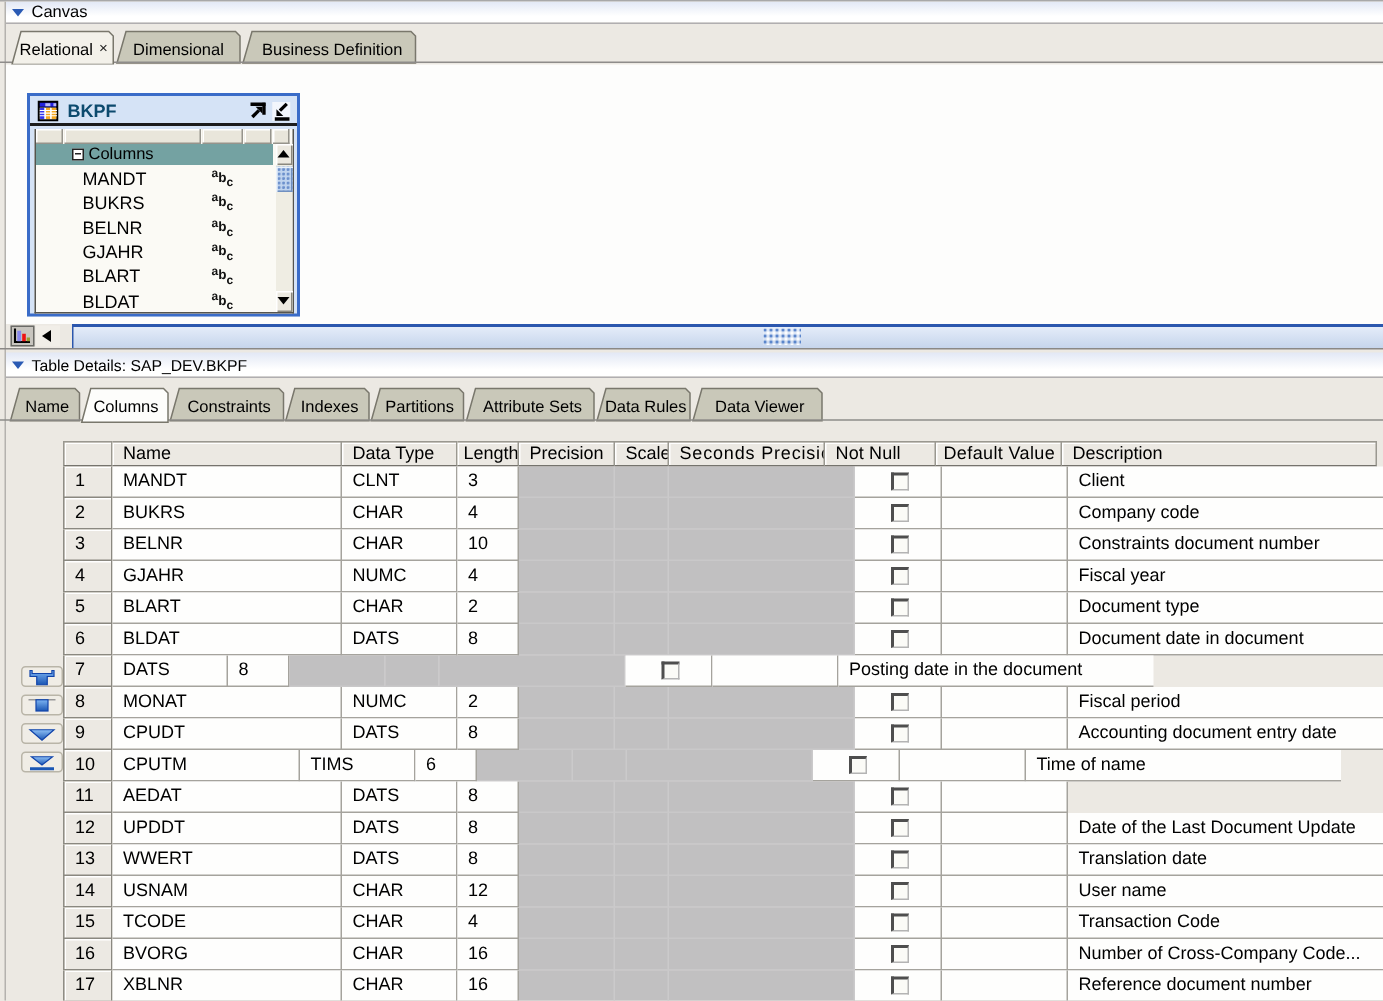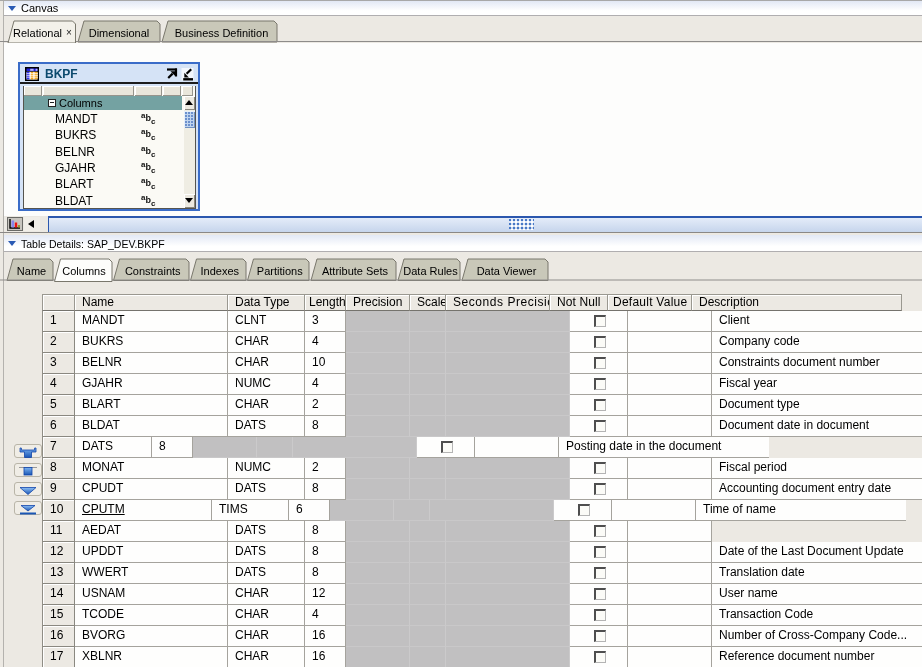--- a/index.html
+++ b/index.html
@@ -229,21 +229,21 @@
 
 <div class="grid">
     <div class="grow">
       <div class="gh" style="width:33px;"></div>
       <div class="gh" style="width:153px;">Name</div>
       <div class="gh" style="width:77px;">Data Type</div>
       <div class="gh" style="width:41px;padding-left:4px;">Length</div>
       <div class="gh" style="width:64px;">Precision</div>
       <div class="gh" style="width:36px;">Scale</div>
       <div class="gh" style="width:104px;letter-spacing:0.55px;text-align:right;">Seconds Precision</div>
-      <div class="gh" style="width:58px;letter-spacing:0.1px;">Not Null</div>
+      <div class="gh" style="width:74px;letter-spacing:0.1px;">Not Null</div>
       <div class="gh" style="width:84px;padding-left:5px;letter-spacing:0.25px;">Default Value</div>
       <div class="gh" style="width:210px;">Description</div>
     </div>
 <div class="grow">
       <div class="gc num" style="width:33px;">1</div>
       <div class="gc" style="width:153px;">MANDT</div>
       <div class="gc" style="width:77px;">CLNT</div>
       <div class="gc" style="width:41px;">3</div>
       <div class="gc gray" style="width:64px;"></div>
       <div class="gc gray" style="width:36px;"></div>
@@ -360,21 +360,21 @@
       <div class="gc gray" style="width:36px;"></div>
       <div class="gc gray" style="width:124px;"></div>
       <div class="gc" style="width:58px;padding-left:0;">
         <div class="cbx"></div>
       </div>
       <div class="gc" style="width:84px;"></div>
       <div class="gc" style="width:210px;border-right:none;">Accounting document entry date</div>
     </div>
 <div class="grow">
       <div class="gc num" style="width:33px;">10</div>
-      <div class="gc" style="width:137px;text-decoration:underline;">CPUTM</div>
+      <div class="gc" style="width:125px;">CPUTM</div>
       <div class="gc" style="width:77px;">TIMS</div>
       <div class="gc" style="width:41px;">6</div>
       <div class="gc gray" style="width:64px;"></div>
       <div class="gc gray" style="width:36px;"></div>
       <div class="gc gray" style="width:124px;"></div>
       <div class="gc" style="width:58px;padding-left:0;">
         <div class="cbx"></div>
       </div>
       <div class="gc" style="width:84px;"></div>
       <div class="gc" style="width:210px;border-right:none;">Time of name</div>

